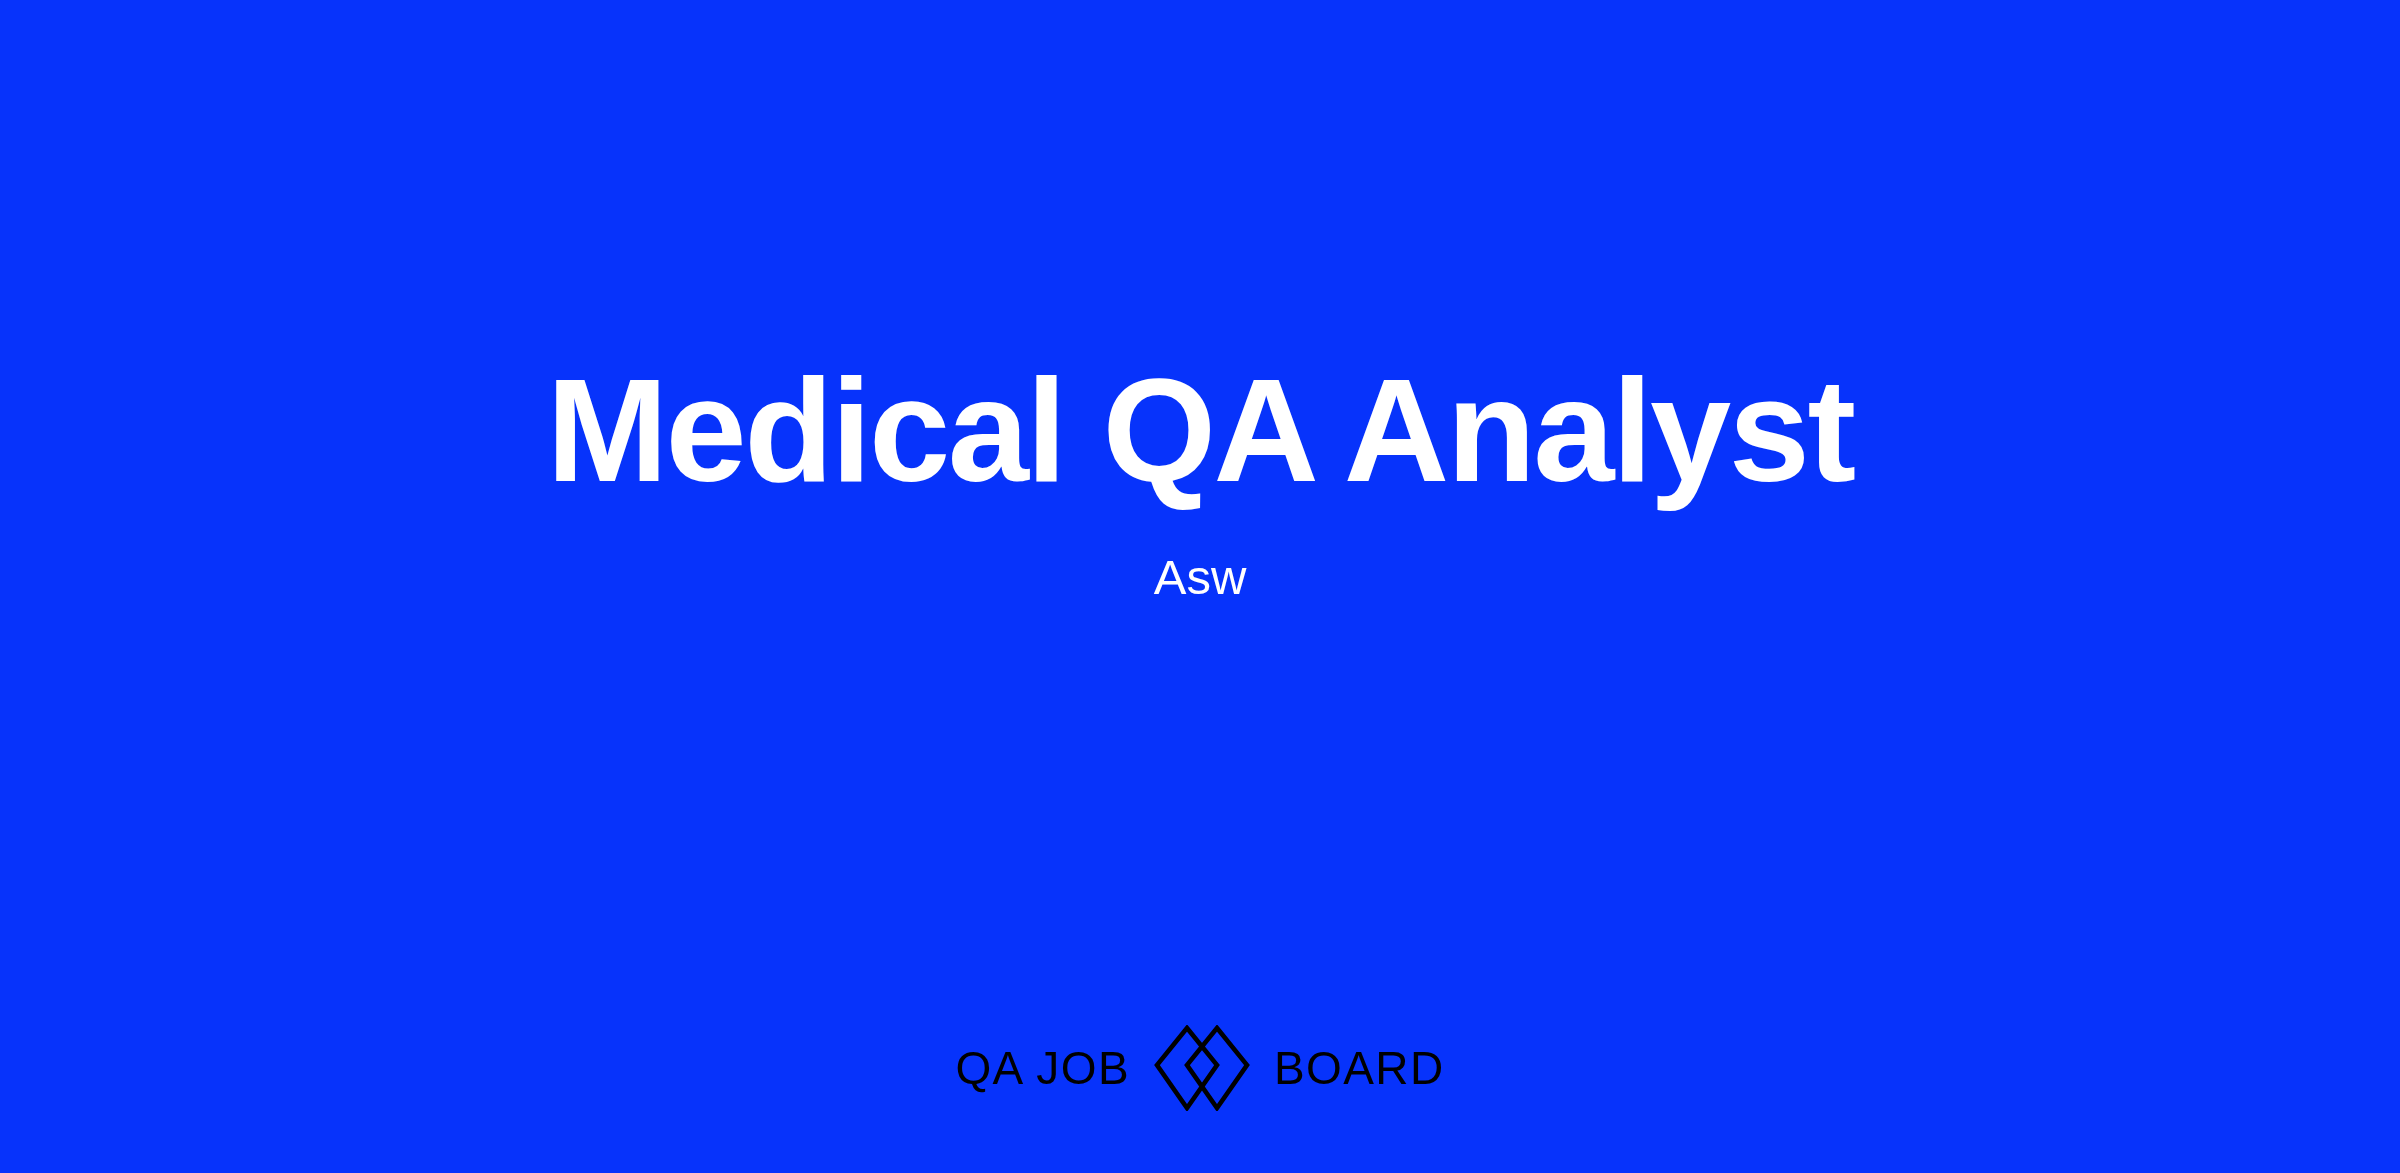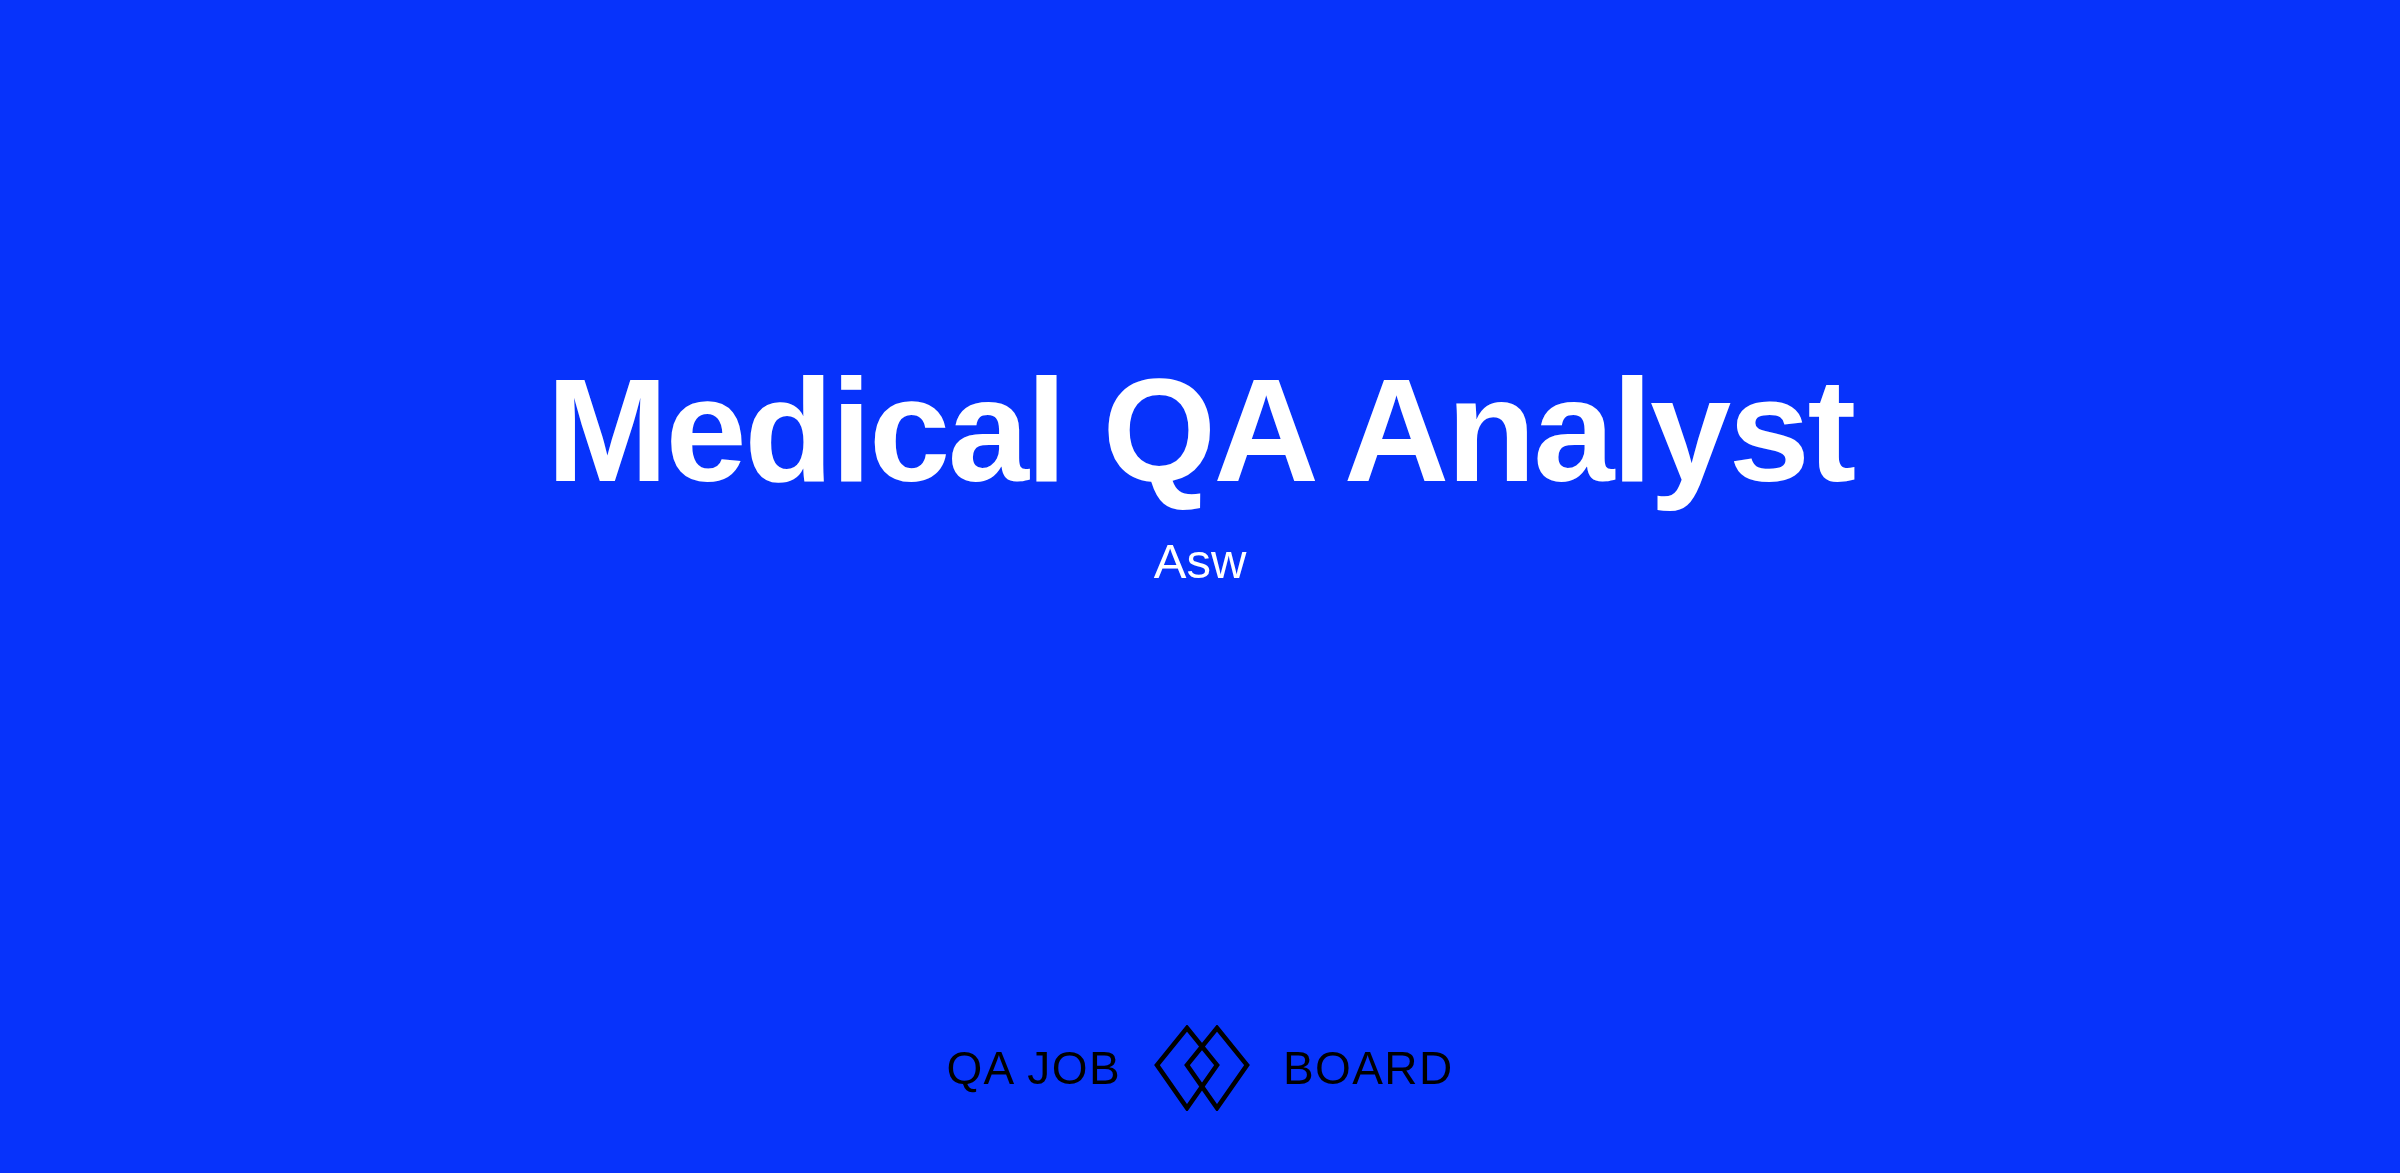--- a/index.html
+++ b/index.html
@@ -30,20 +30,21 @@
   
   .hero {
     position: absolute;
     left: 0;
     right: 0;
     top: 352px;
     display: flex;
     flex-direction: column;
     align-items: center;
     text-align: center;
+    gap: 16px;
   }
 
   .job-title {
     font-family: "Liberation Sans", sans-serif;
     font-size: 146px;
     font-weight: 700;
     line-height: 1.08;
     letter-spacing: -2.5px;
     color: #ffffff;
     margin: 0;
@@ -67,21 +68,21 @@
   
   .brand {
     position: absolute;
     left: 0;
     right: 0;
     bottom: 62px;
     display: flex;
     flex-direction: row;
     align-items: center;
     justify-content: center;
-    gap: 33px;
+    gap: 24px;
   }
 
   .brand-word {
     font-family: "Liberation Sans", sans-serif;
     font-size: 46px;
     font-weight: 400;
     letter-spacing: 1.4px;
     color: #000000;
     line-height: 1;
     white-space: nowrap;

